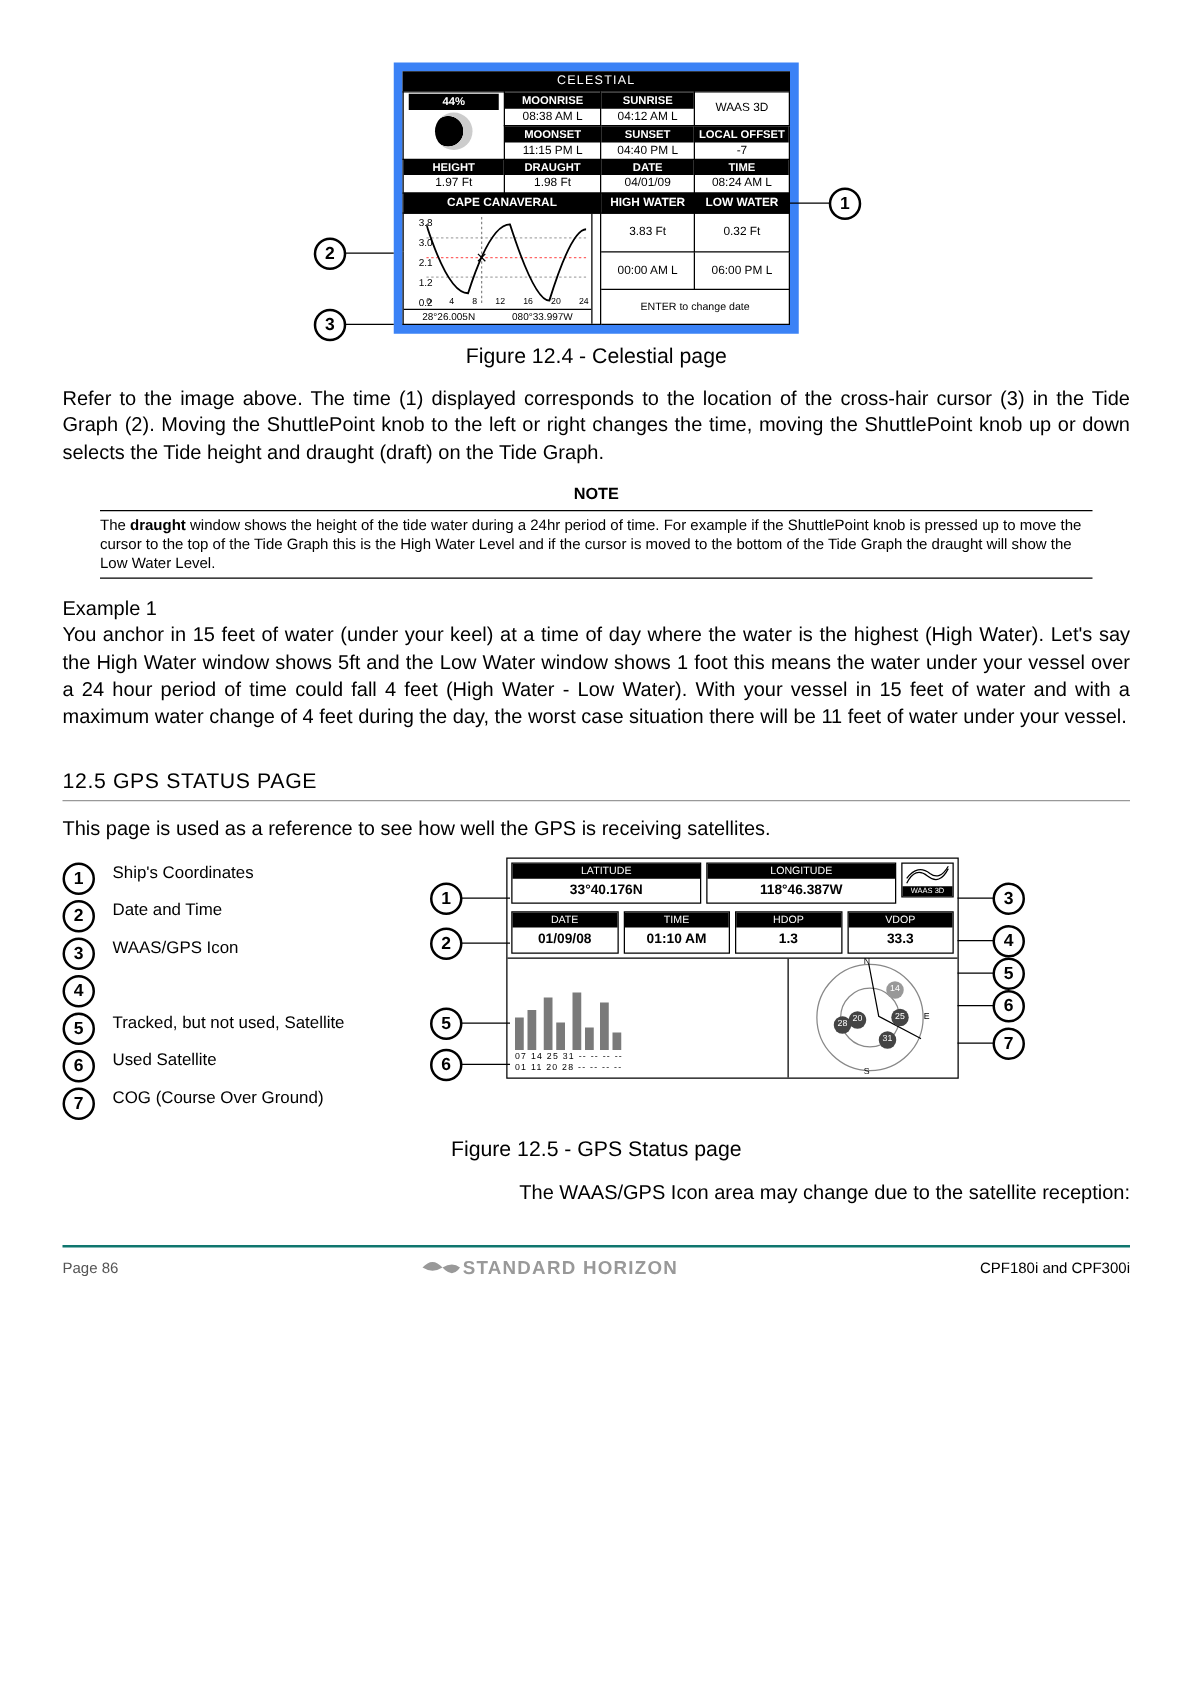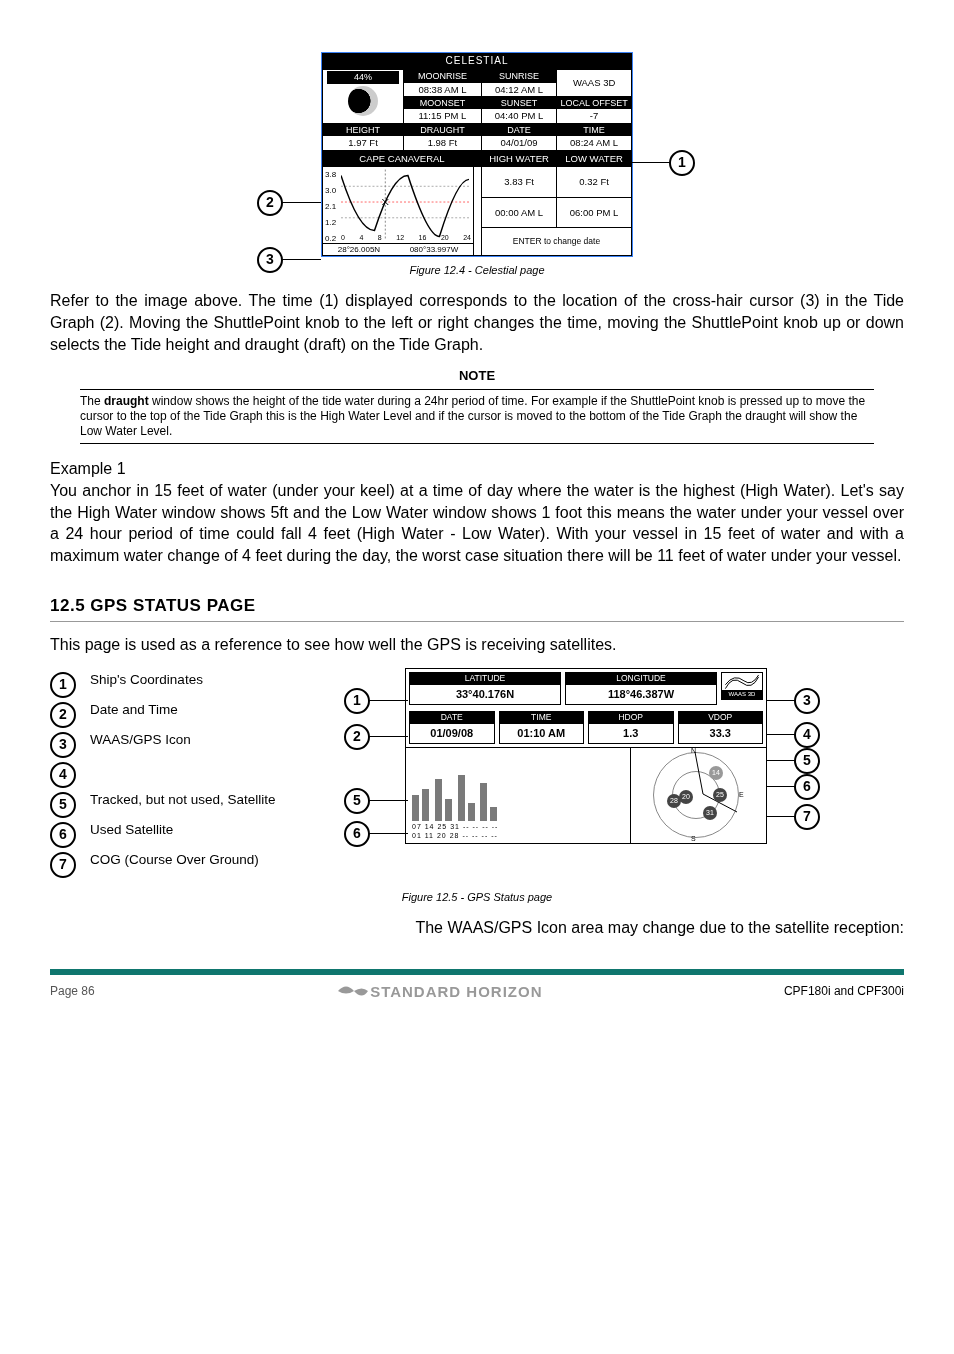--- a/index.html
+++ b/index.html
@@ -7,45 +7,45 @@
     margin: 0;
     padding: 40px 50px;
     font-size: 14px;
     line-height: 1.4;
     color: #000;
     background: #fff;
     width: 954px;
     box-sizing: border-box;
   }
   .figure-wrap { text-align: center; margin: 10px 0; }
-  .figure-caption { font-size: 11px; margin-top: 6px; font-style: italic; }
+  .figure-caption { font-size: 17px; margin-top: 6px; }
   .body-text { text-align: justify; font-size: 16px; line-height: 1.35; margin: 12px 0; }
   .note-heading { text-align: center; font-weight: bold; font-size: 13px; margin-top: 10px; }
   .note-box { border-top: 1px solid #000; border-bottom: 1px solid #000; margin: 4px 30px 14px 30px; padding: 4px 0; font-size: 12px; line-height: 1.25; }
-  .section-heading { font-weight: 700; font-size: 17px; letter-spacing: 0.5px; margin-top: 28px; border-bottom: 1px solid #999; padding-bottom: 3px; }
+  .section-heading { font-weight: 400; font-size: 17px; letter-spacing: 0.5px; margin-top: 28px; border-bottom: 1px solid #999; padding-bottom: 3px; }
   .legend-row { display: flex; align-items: flex-start; margin: 4px 0; }
   .circ {
     width: 22px; height: 22px; border: 2px solid #000; border-radius: 50%;
     display: inline-flex; align-items: center; justify-content: center;
     font-weight: 900; font-size: 14px; flex: 0 0 22px;
   }
   .legend-text { margin-left: 14px; font-size: 13.5px; line-height: 1.2; }
   .two-col { display: flex; align-items: flex-start; }
   .legend-col { flex: 0 0 300px; }
   .figure-col { flex: 1; position: relative; }
 
   
   .dev {
-    border: 1px solid #3b82f6; display: inline-block; font-size: 10px; color: #000;
+    border: 7px solid #3b82f6; display: inline-block; font-size: 10px; color: #000;
     position: relative;
   }
   .dev-title { background: #000; color: #fff; text-align: center; font-size: 10px; padding: 1px 0; letter-spacing: 1px; }
   .dev table { border-collapse: collapse; width: 100%; }
   .dev td, .dev th { border: 1px solid #000; text-align: center; padding: 1px 4px; font-size: 9.5px; }
-  .hdrcell { background: #000; color: #fff; font-weight: normal; font-size: 9px; }
+  .hdrcell { background: #000; color: #fff; font-weight: bold; font-size: 9px; }
   .moon {
     width: 30px; height: 30px; border-radius: 50%;
     background: radial-gradient(circle at 35% 50%, #000 48%, #ccc 50%);
     display: inline-block; margin: 2px;
   }
   .tide-graph {
     width: 150px; height: 88px; position: relative; border-right: 1px solid #000;
   }
   .callout-line { position: absolute; border-top: 1px solid #000; }
   .callout-circ {
@@ -70,21 +70,21 @@
     background: #444; color: #fff; font-size: 7px; display: flex;
     align-items: center; justify-content: center;
   }
   .waas-icon {
     width: 40px; height: 26px; border: 1px solid #000; font-size: 6px;
     display: flex; flex-direction: column; align-items: center; justify-content: flex-end;
   }
 
   .footer {
     display: flex; justify-content: space-between; align-items: center;
-    border-top: 6px solid #0f766e; margin-top: 30px; padding-top: 6px;
+    border-top: 2px solid #0f766e; margin-top: 30px; padding-top: 6px;
     font-size: 12px; color: #555;
   }
   .brand { font-weight: bold; letter-spacing: 1px; color: #999; font-size: 15px; display: flex; align-items: center; }
 </style>
 </head>
 <body>
 
 <div class="figure-wrap">
   <div style="display:inline-block; position:relative; padding: 0 70px;">
     <div class="dev" style="width:310px;">
@@ -139,21 +139,21 @@
               </td>
         </tr>
         <tr>
           <td colspan="2" class="hdrcell">CAPE CANAVERAL</td>
           <td class="hdrcell">HIGH WATER</td>
           <td class="hdrcell">LOW WATER</td>
         </tr>
         <tr>
           <td colspan="2" rowspan="3" style="padding:0;vertical-align:top;">
             <div class="tide-graph">
-              <div style="position:absolute;left:2px;top:0;font-size:8px;line-height:16px;">
+              <div style="position:absolute;left:12px;top:0;font-size:8px;line-height:16px;">
                 <div>3.8</div>
                 <div>3.0</div>
                 <div>2.1</div>
                 <div>1.2</div>
                 <div>0.2</div>
               </div>
               <svg viewBox="0 0 130 70" style="position:absolute;left:18px;top:2px;width:128px;height:70px;">
                 <line x1="0" y1="17" x2="130" y2="17" stroke="#aaa" stroke-dasharray="2 2"></line>
                 <line x1="0" y1="33" x2="130" y2="33" stroke="#f66" stroke-dasharray="2 2"></line>
                 <line x1="0" y1="49" x2="130" y2="49" stroke="#aaa" stroke-dasharray="2 2"></line>

